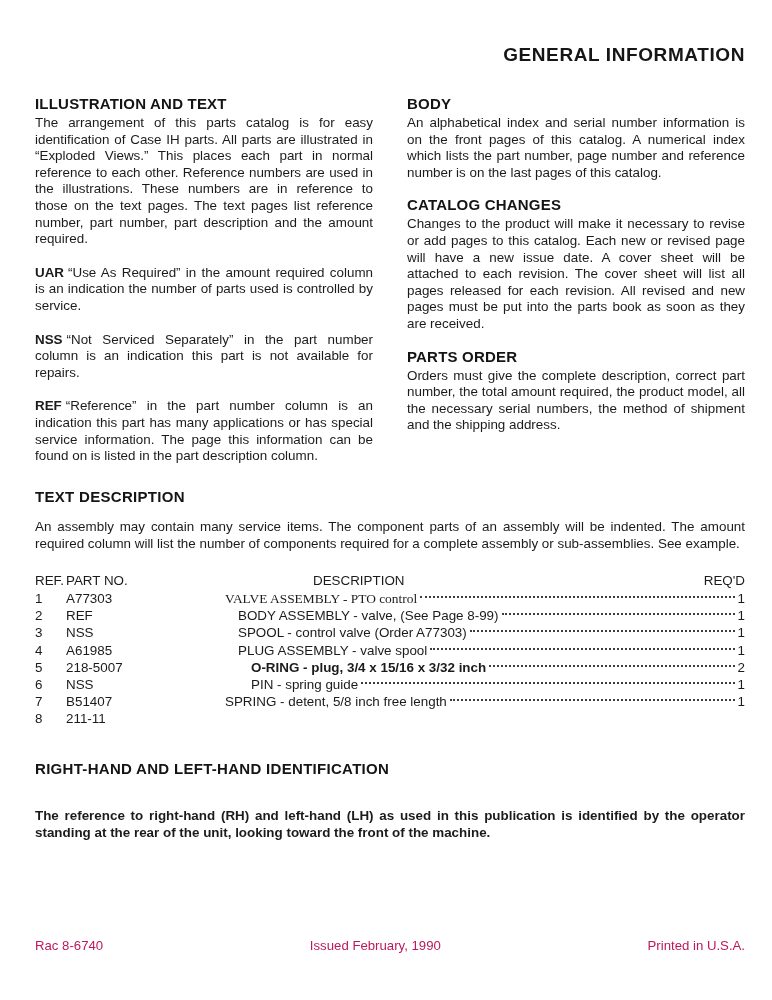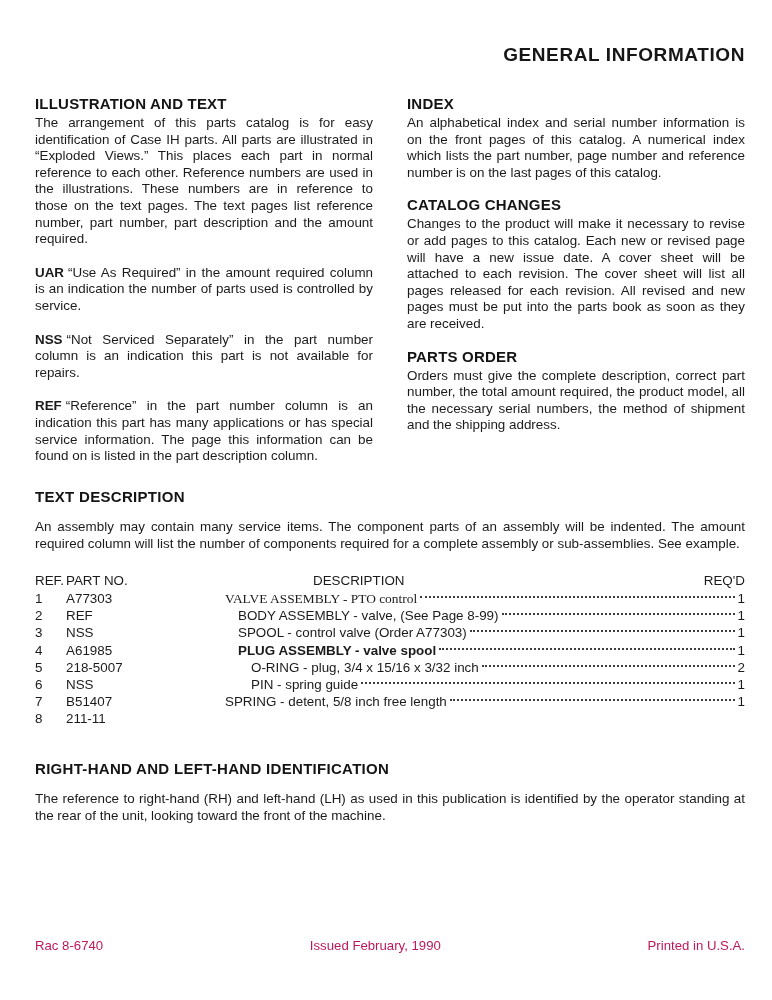--- a/index.html
+++ b/index.html
@@ -76,21 +76,22 @@
     min-width: 12px;
   }
   .t-reqd { text-align: right; }
   .desc-head { padding-left: 88px; }
   .head-spacer { flex: 1; }
   .rh-head { margin-top: 32px; }
   .rh-body {
     font-size: 13.4px;
     line-height: 17.5px;
     text-align: justify;
-    margin-top: 13px;
+    margin-top: 30px;
+    font-weight: bold;
   }
   .footer {
     position: absolute;
     left: 35px;
     right: 27px;
     top: 938px;
     display: flex;
     justify-content: space-between;
     font-size: 13.2px;
     color: #be185d;
@@ -109,21 +110,21 @@
       <p>The arrangement of this parts catalog is for easy identification of Case IH parts. All parts are illustrated in “Exploded Views.” This places each part in normal reference to each other. Reference numbers are used in the illustrations. These numbers are in reference to those on the text pages. The text pages list reference number, part number, part description and the amount required.</p>
 
       <p class="grp"><span class="lead">UAR</span><span>“Use As Required” in the amount required column is an indication the number of parts used is controlled by service.</span></p>
 
       <p class="grp"><span class="lead">NSS</span><span>“Not Serviced Separately” in the part number column is an indication this part is not available for repairs.</span></p>
 
       <p class="grp"><span class="lead">REF</span><span>“Reference” in the part number column is an indication this part has many applications or has special service information. The page this information can be found on is listed in the part description column.</span></p>
     </div>
 
     <div class="col">
-      <h2 class="sec-head">INDEX</h2>
+      <h2 class="sec-head">BODY</h2>
       <p>An alphabetical index and serial number information is on the front pages of this catalog. A numerical index which lists the part number, page number and reference number is on the last pages of this catalog.</p>
 
       <h2 class="sec-head">CATALOG CHANGES</h2>
       <p>Changes to the product will make it necessary to revise or add pages to this catalog. Each new or revised page will have a new issue date. A cover sheet will be attached to each revision. The cover sheet will list all pages released for each revision. All revised and new pages must be put into the parts book as soon as they are received.</p>
 
       <h2 class="sec-head">PARTS ORDER</h2>
       <p>Orders must give the complete description, correct part number, the total amount required, the product model, all the necessary serial numbers, the method of shipment and the shipping address.</p>
     </div>
   </div>
 
@@ -168,31 +169,31 @@
         <span class="desc" style="padding-left: 13px;">SPOOL - control valve (Order A77303)</span>
         <span class="leader"></span>
         <span class="t-reqd">1</span>
       </span>
     </div>
 
     <div class="t-row">
       <span>4</span>
       <span>A61985</span>
       <span class="t-desc-cell">
-        <span class="desc" style="padding-left: 13px; font-weight: bold;">PLUG ASSEMBLY - valve spool</span>
+        <span class="desc" style="padding-left: 13px;">PLUG ASSEMBLY - valve spool</span>
         <span class="leader"></span>
         <span class="t-reqd">1</span>
       </span>
     </div>
 
     <div class="t-row">
       <span>5</span>
       <span>218-5007</span>
       <span class="t-desc-cell">
-        <span class="desc" style="padding-left: 26px;">O-RING - plug, 3/4 x 15/16 x 3/32 inch</span>
+        <span class="desc" style="padding-left: 26px; font-weight: bold;">O-RING - plug, 3/4 x 15/16 x 3/32 inch</span>
         <span class="leader"></span>
         <span class="t-reqd">2</span>
       </span>
     </div>
 
     <div class="t-row">
       <span>6</span>
       <span>NSS</span>
       <span class="t-desc-cell">
         <span class="desc" style="padding-left: 26px;">PIN - spring guide</span>

